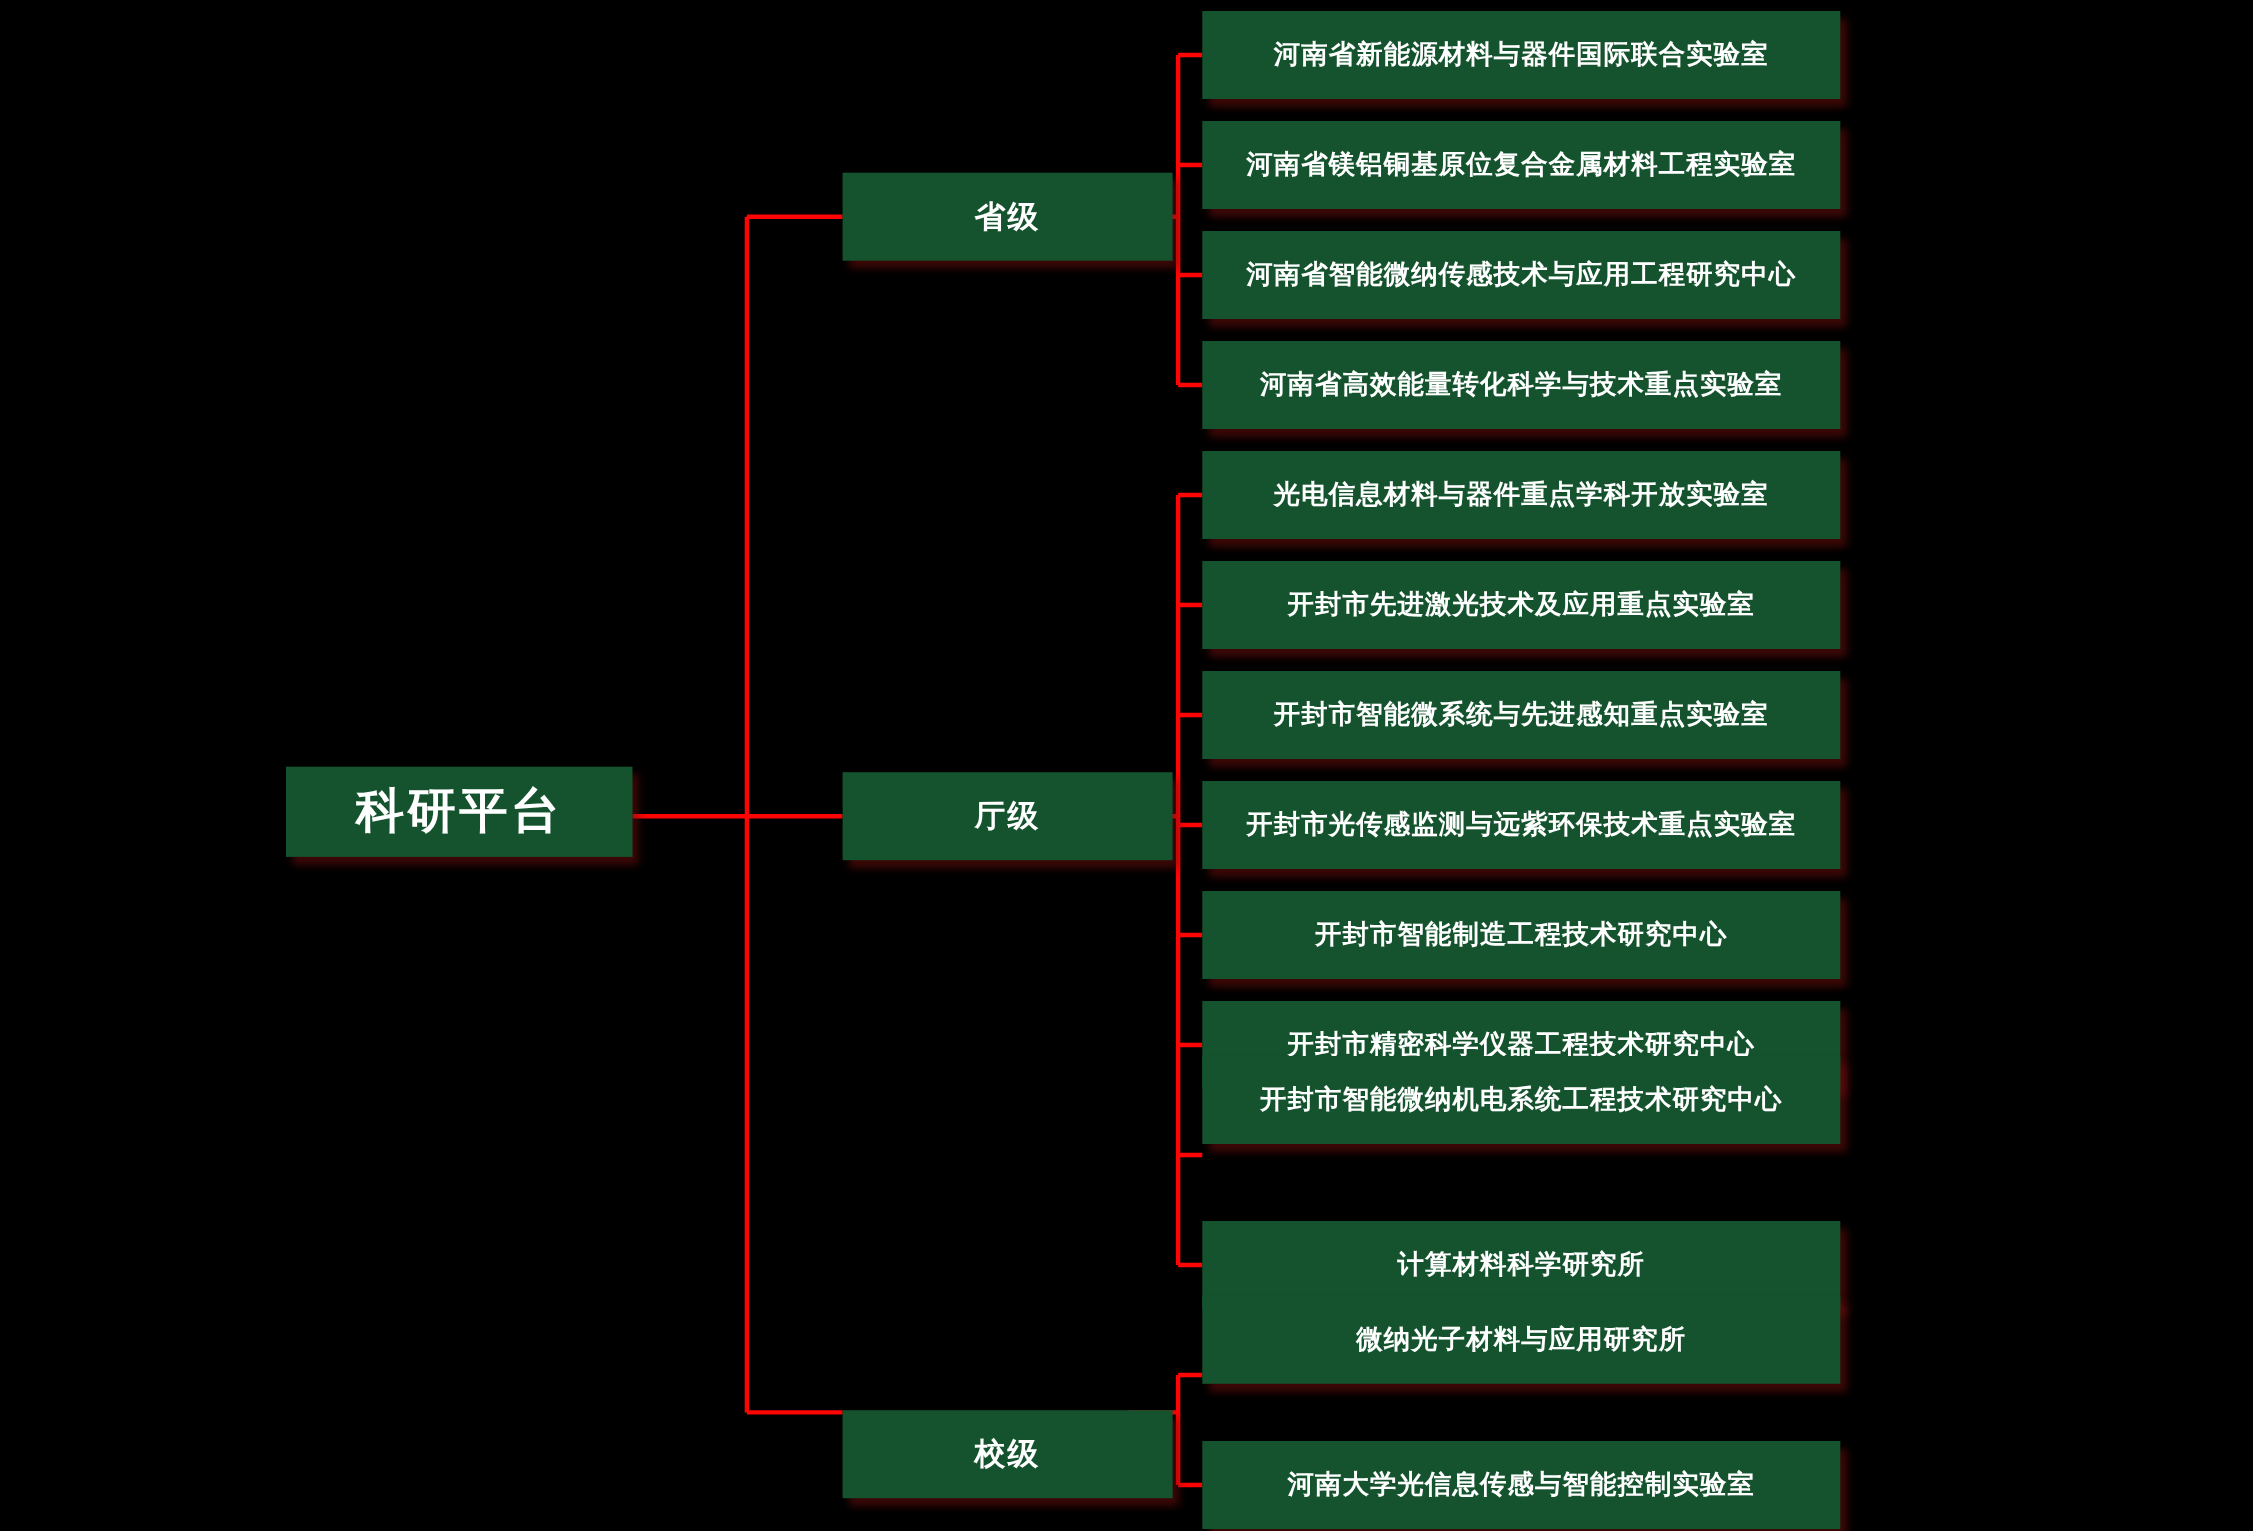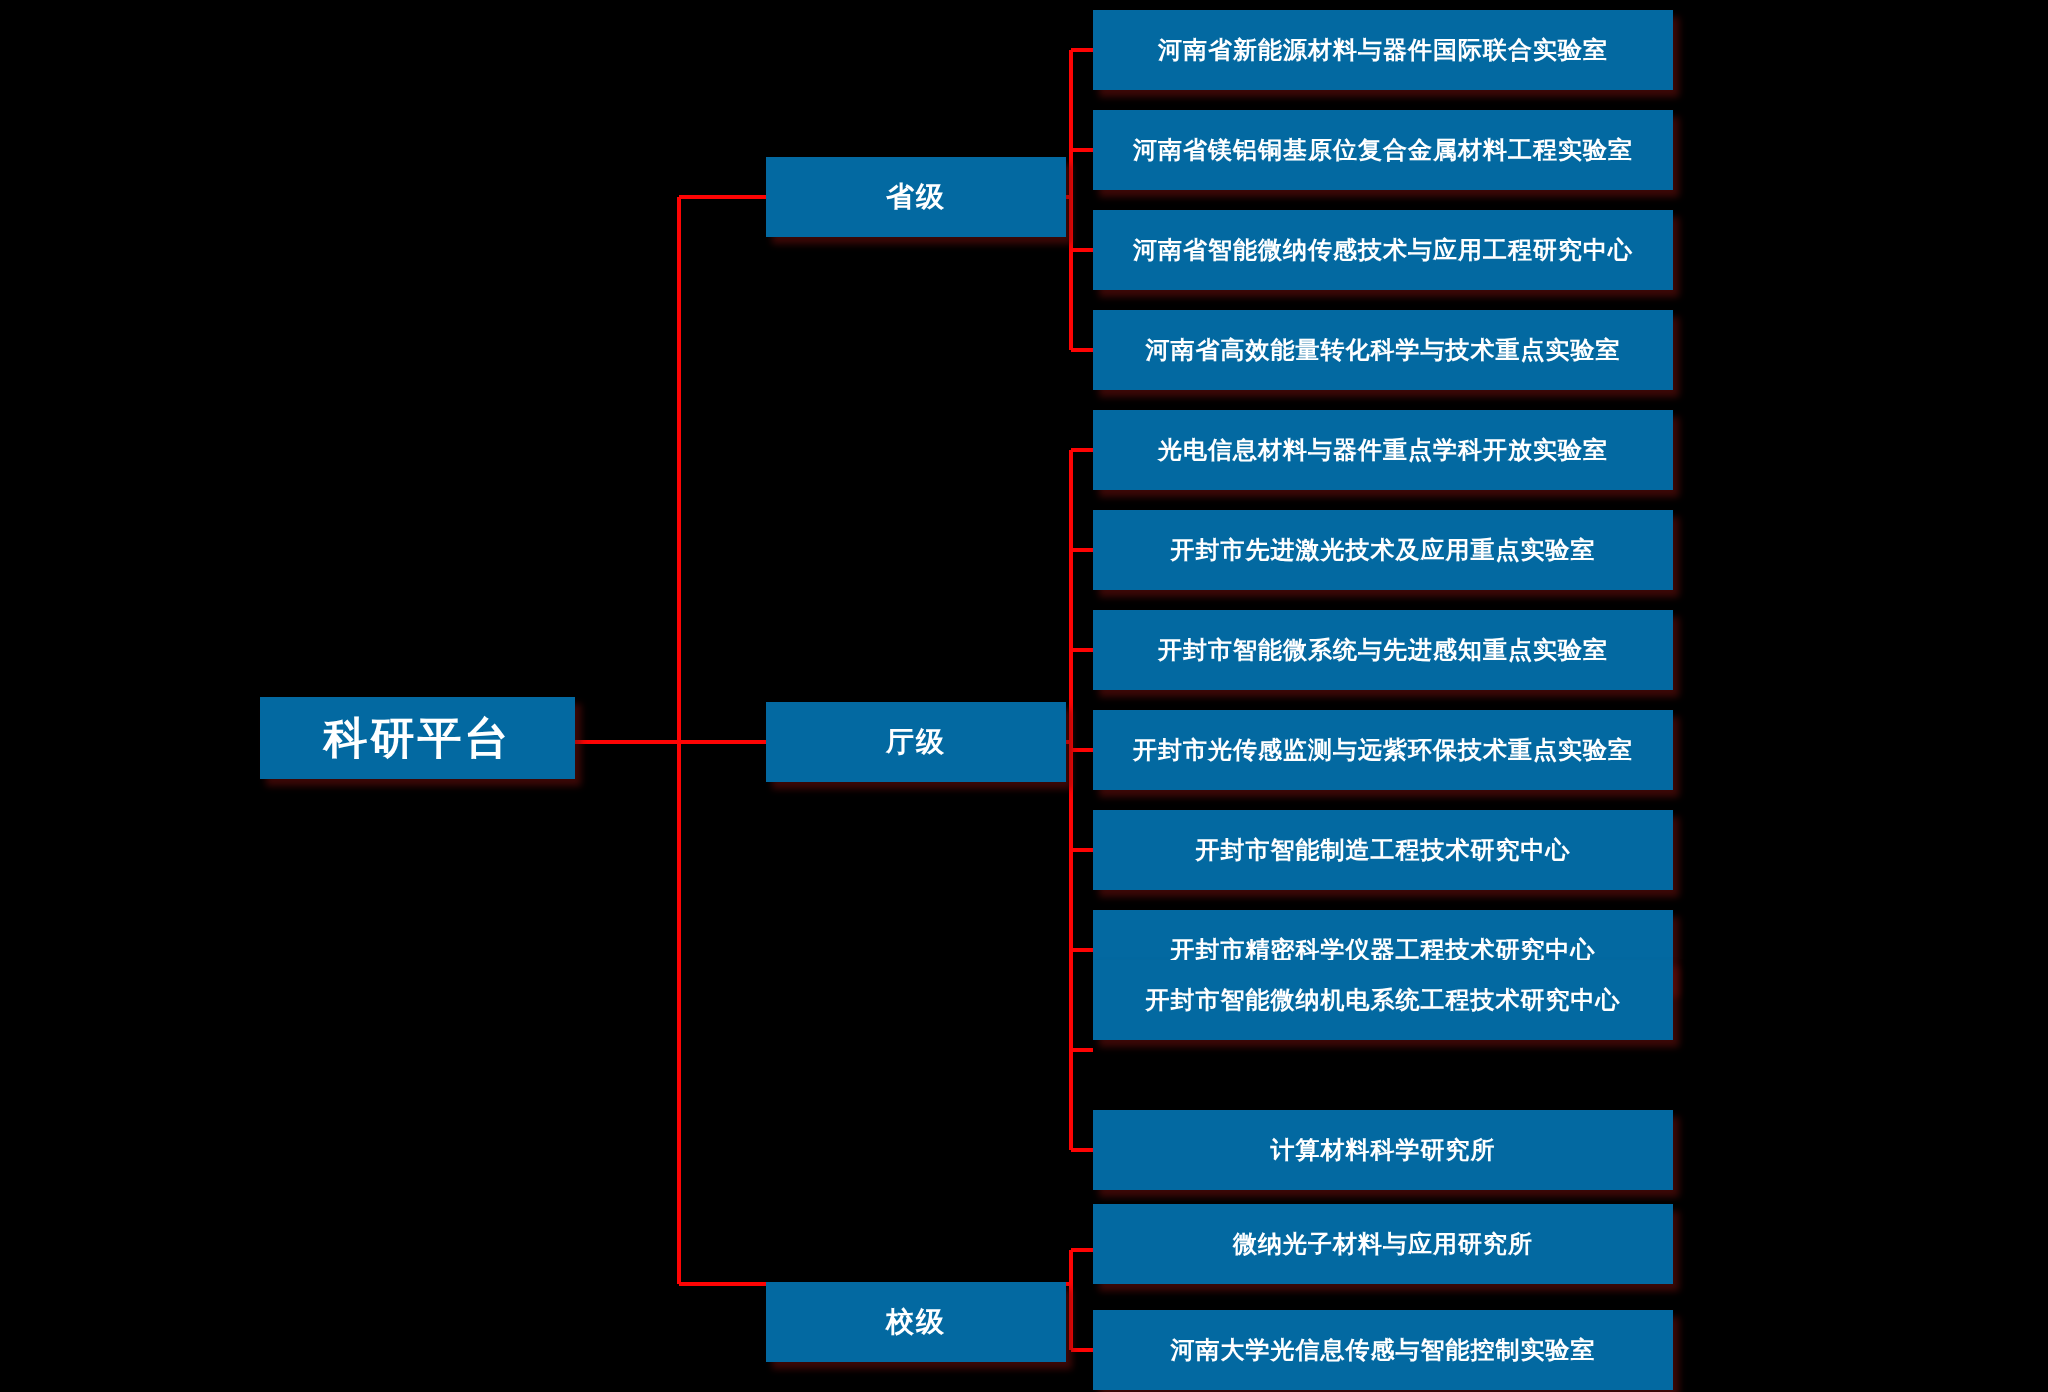--- a/index.html
+++ b/index.html
@@ -16,21 +16,21 @@
     font-family: "Liberation Sans", "DejaVu Sans", sans-serif;
   }
   .connectors {
     position: absolute;
     left: 0; top: 0;
     width: 2048px;
     height: 1392px;
   }
   .node {
     position: absolute;
-    background: #0369a1;
+    background: #14532d;
     color: #fff;
     display: flex;
     align-items: center;
     justify-content: center;
     text-align: center;
     font-weight: bold;
     box-shadow: 6px 7px 7px rgba(110, 15, 12, 0.55);
     box-sizing: border-box;
     line-height: 1.15;
   }
@@ -61,21 +61,21 @@
   .l2  { top: 210px; }
   .l3  { top: 310px; }
   .l4  { top: 410px; }
   .l5  { top: 510px; }
   .l6  { top: 610px; }
   .l7  { top: 710px; }
   .l8  { top: 810px; }
   .l9  { top: 910px; }
   .l10 { top: 960px; }
   .l11 { top: 1110px; }
-  .l12 { top: 1204px; }
+  .l12 { top: 1178px; }
   .l13 { top: 1310px; }
 </style>
 </head>
 <body>
 
 <div class="canvas">
 
   <svg class="connectors" viewBox="0 0 2048 1392" xmlns="http://www.w3.org/2000/svg">
 
     <path d="M575,742 H679 M679,197 V1284 M679,197 H766 M679,742 H766 M679,1284 H766" stroke="#fe0404" stroke-width="4" fill="none"></path>

